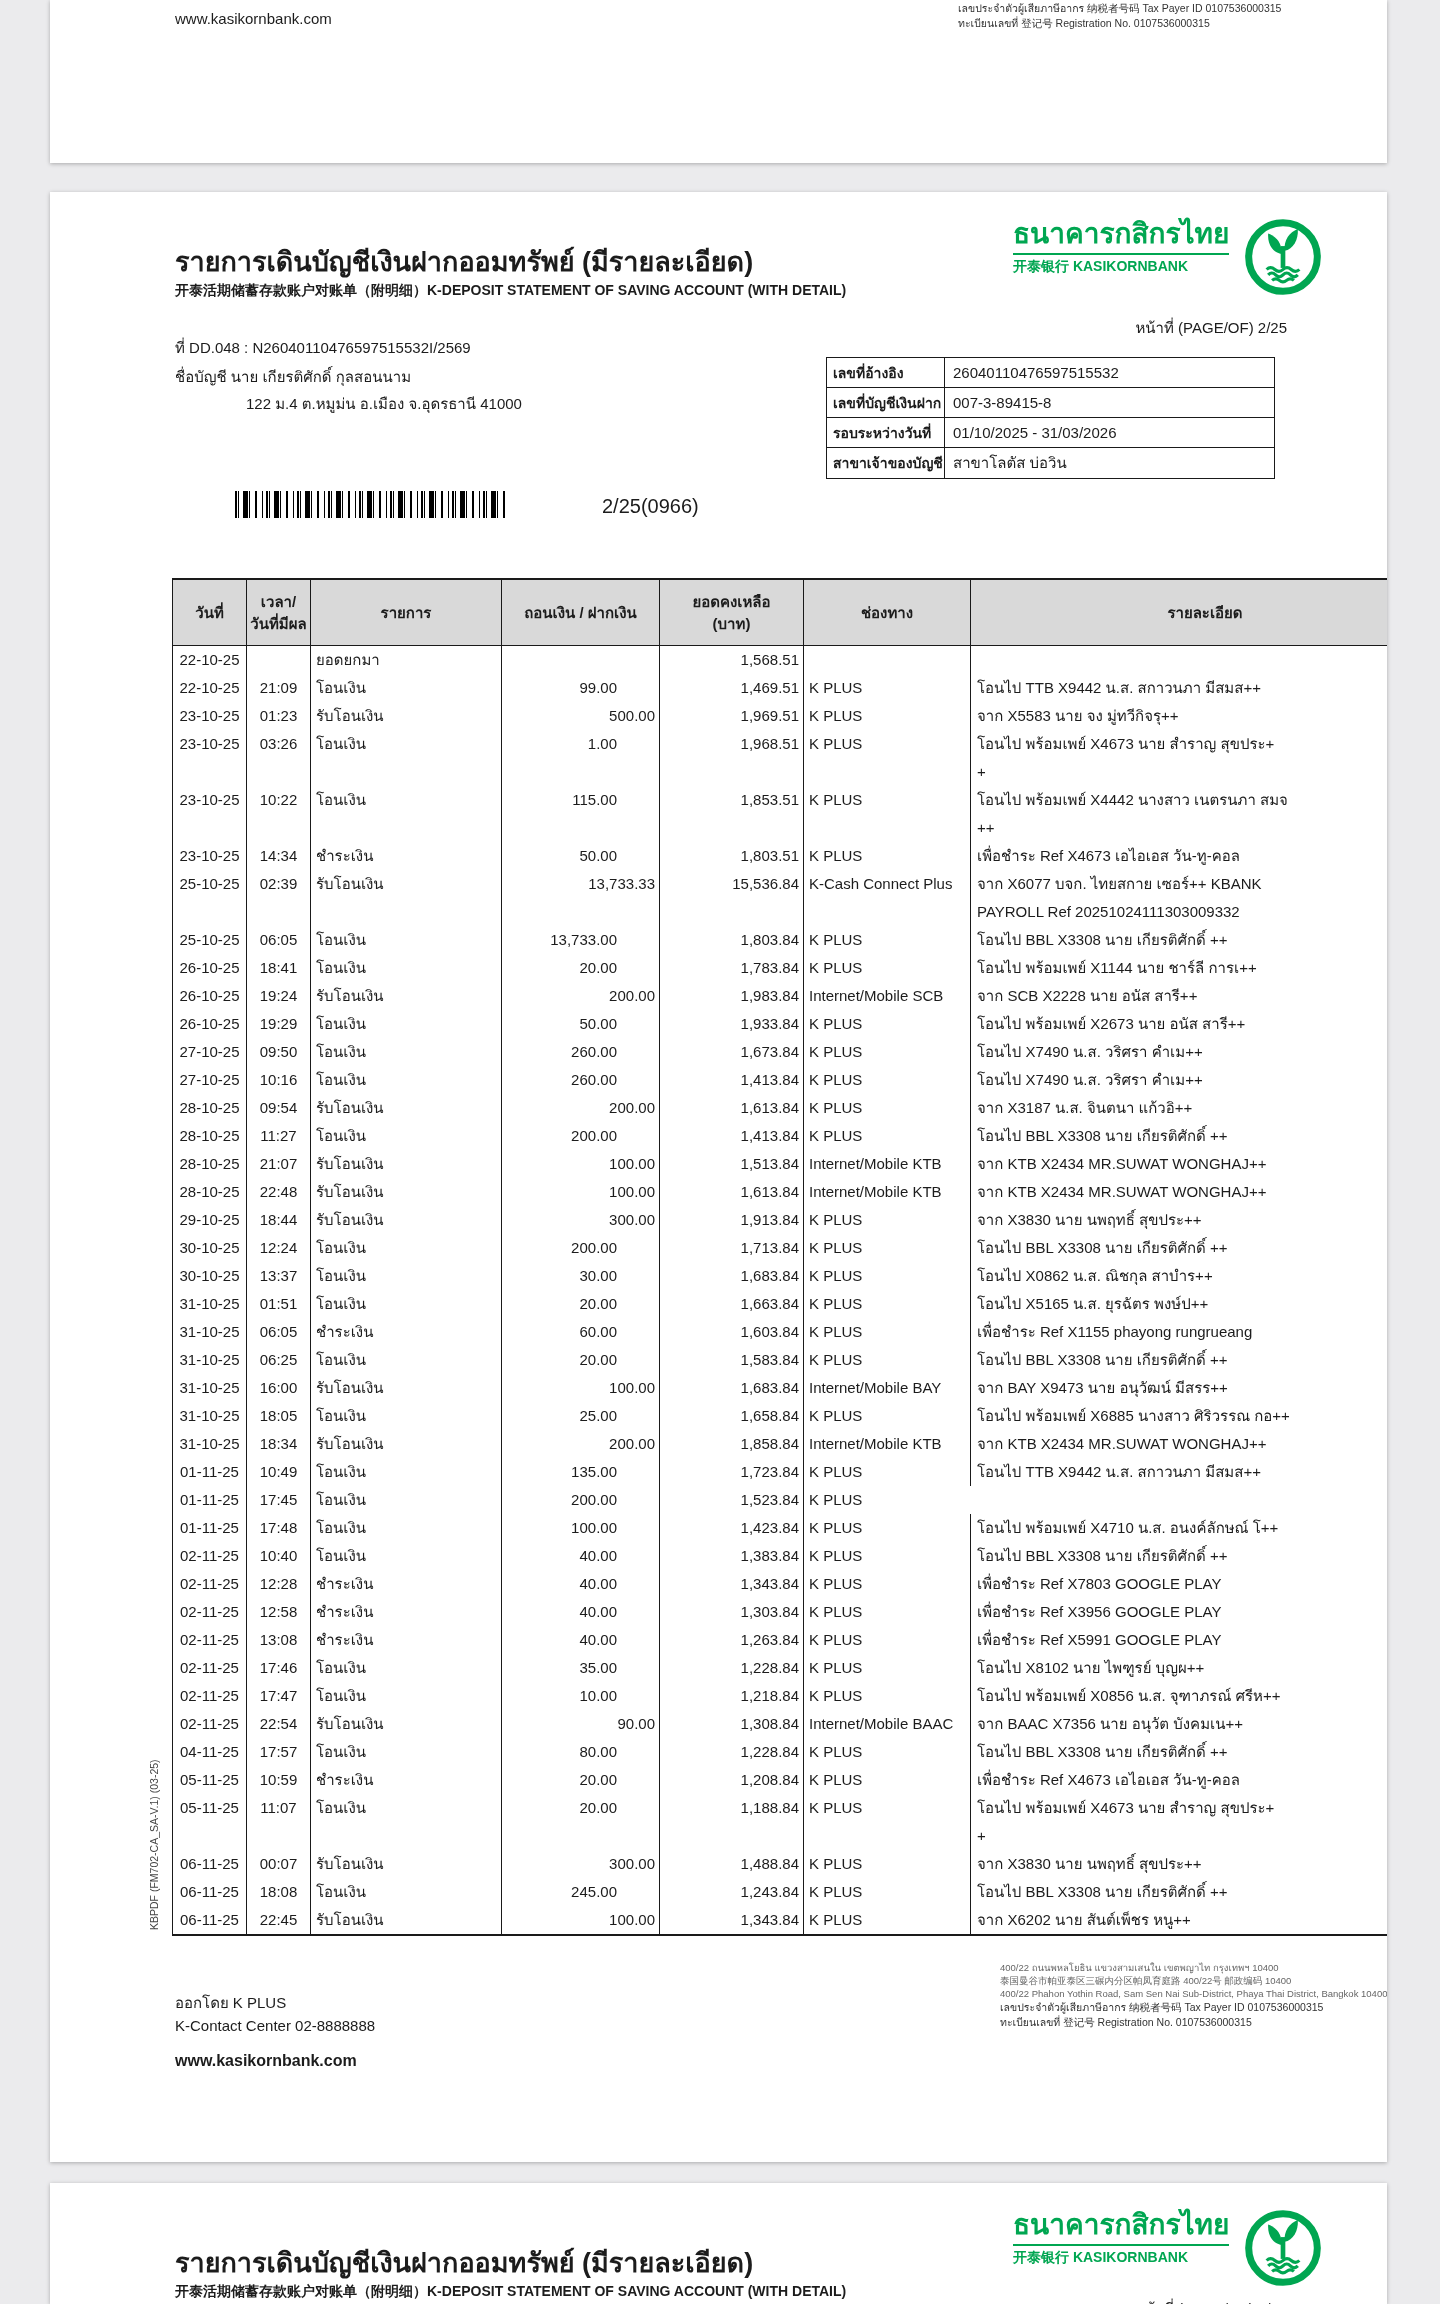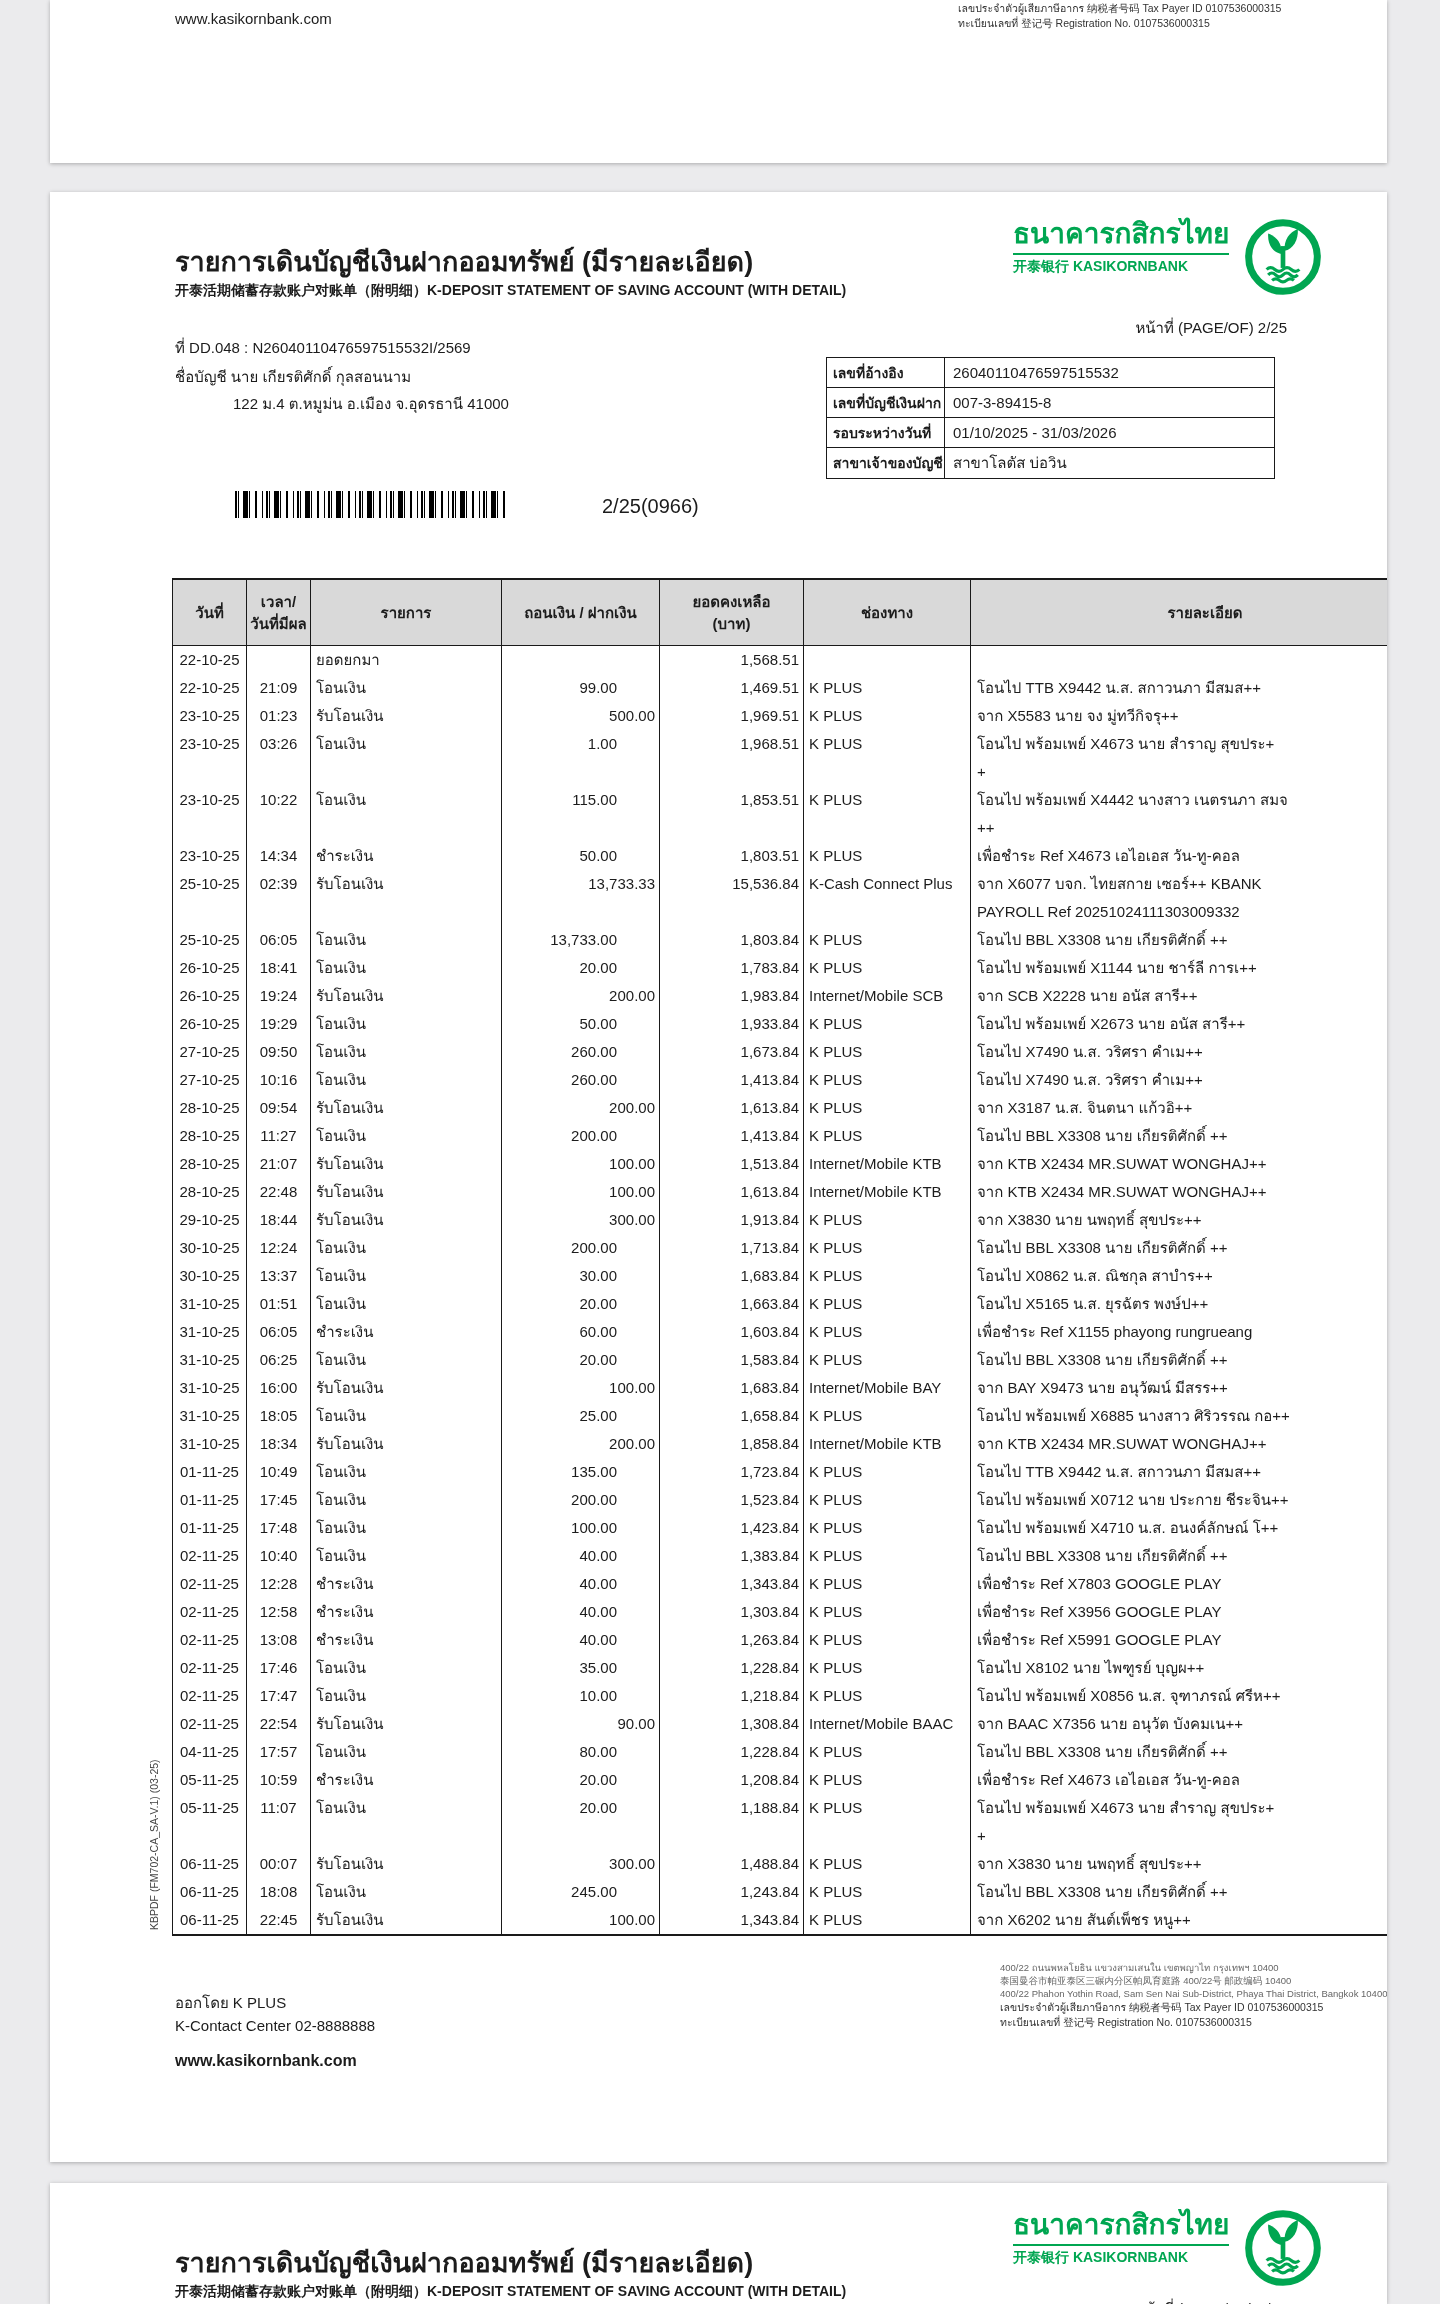--- a/index.html
+++ b/index.html
@@ -33,21 +33,21 @@
   .brand-th { font-size:28px; font-weight:700; line-height:32px; letter-spacing:0; }
   .brand-sub { font-size:14px; font-weight:700; line-height:18px; border-top:2.5px solid; margin-top:3px; padding-top:2px; white-space:nowrap; }
   .brand-logo { width:78px; height:78px; flex:0 0 auto; }
 
   
   .doc-title { position:absolute; left:125px; top:48px; font-size:27px; font-weight:700; }
   .doc-subtitle { position:absolute; left:125px; top:90px; font-size:14px; font-weight:700; }
   .page-label { position:absolute; right:100px; top:124px; font-size:15px; }
   .doc-no { position:absolute; left:125px; top:144px; font-size:15px; }
   .acct-name { position:absolute; left:125px; top:173px; font-size:15px; }
-  .acct-addr { position:absolute; left:183px; top:200px; font-size:15px; }
+  .acct-addr { position:absolute; left:196px; top:200px; font-size:15px; }
 
   .info-box { position:absolute; left:776px; top:165px; width:449px; border:1px solid #1a1a1a; }
   .info-row { display:grid; grid-template-columns:118px 1fr; height:30px; border-bottom:1px solid #1a1a1a; }
   .info-row:last-child { border-bottom:none; }
   .info-label { font-size:14px; font-weight:700; border-right:1px solid #1a1a1a; display:flex; align-items:center; padding-left:6px; white-space:nowrap; overflow:hidden; }
   .info-value { font-size:15px; display:flex; align-items:center; padding-left:8px; white-space:nowrap; }
 
   .barcode { position:absolute; left:185px; top:299px; width:272px; height:27px;
     background:
       repeating-linear-gradient(90deg,#000 0 2px,#fff 2px 3px,#000 3px 4px,#fff 4px 8px,#000 8px 13px,#fff 13px 14px,#000 14px 15px,#fff 15px 20px,#000 20px 22px,#fff 22px 27px,#000 27px 28px,#fff 28px 31px);
@@ -472,23 +472,20 @@
             <div>โอนไป TTB X9442 น.ส. สกาวนภา มีสมส++</div>
           </div>
         </div>
         <div class="trow">
           <div class="c-date">01-11-25</div>
           <div class="c-time">17:45</div>
           <div class="c-item">โอนเงิน</div>
           <div class="c-amt wd">200.00</div>
           <div class="c-bal">1,523.84</div>
           <div class="c-ch">K PLUS</div>
-          <div class="c-desc">
-            <div>โอนไป พร้อมเพย์ X0712 นาย ประกาย ชีระจิน++</div>
-          </div>
         </div>
         <div class="trow">
           <div class="c-date">01-11-25</div>
           <div class="c-time">17:48</div>
           <div class="c-item">โอนเงิน</div>
           <div class="c-amt wd">100.00</div>
           <div class="c-bal">1,423.84</div>
           <div class="c-ch">K PLUS</div>
           <div class="c-desc">
             <div>โอนไป พร้อมเพย์ X4710 น.ส. อนงค์ลักษณ์ โ++</div>

